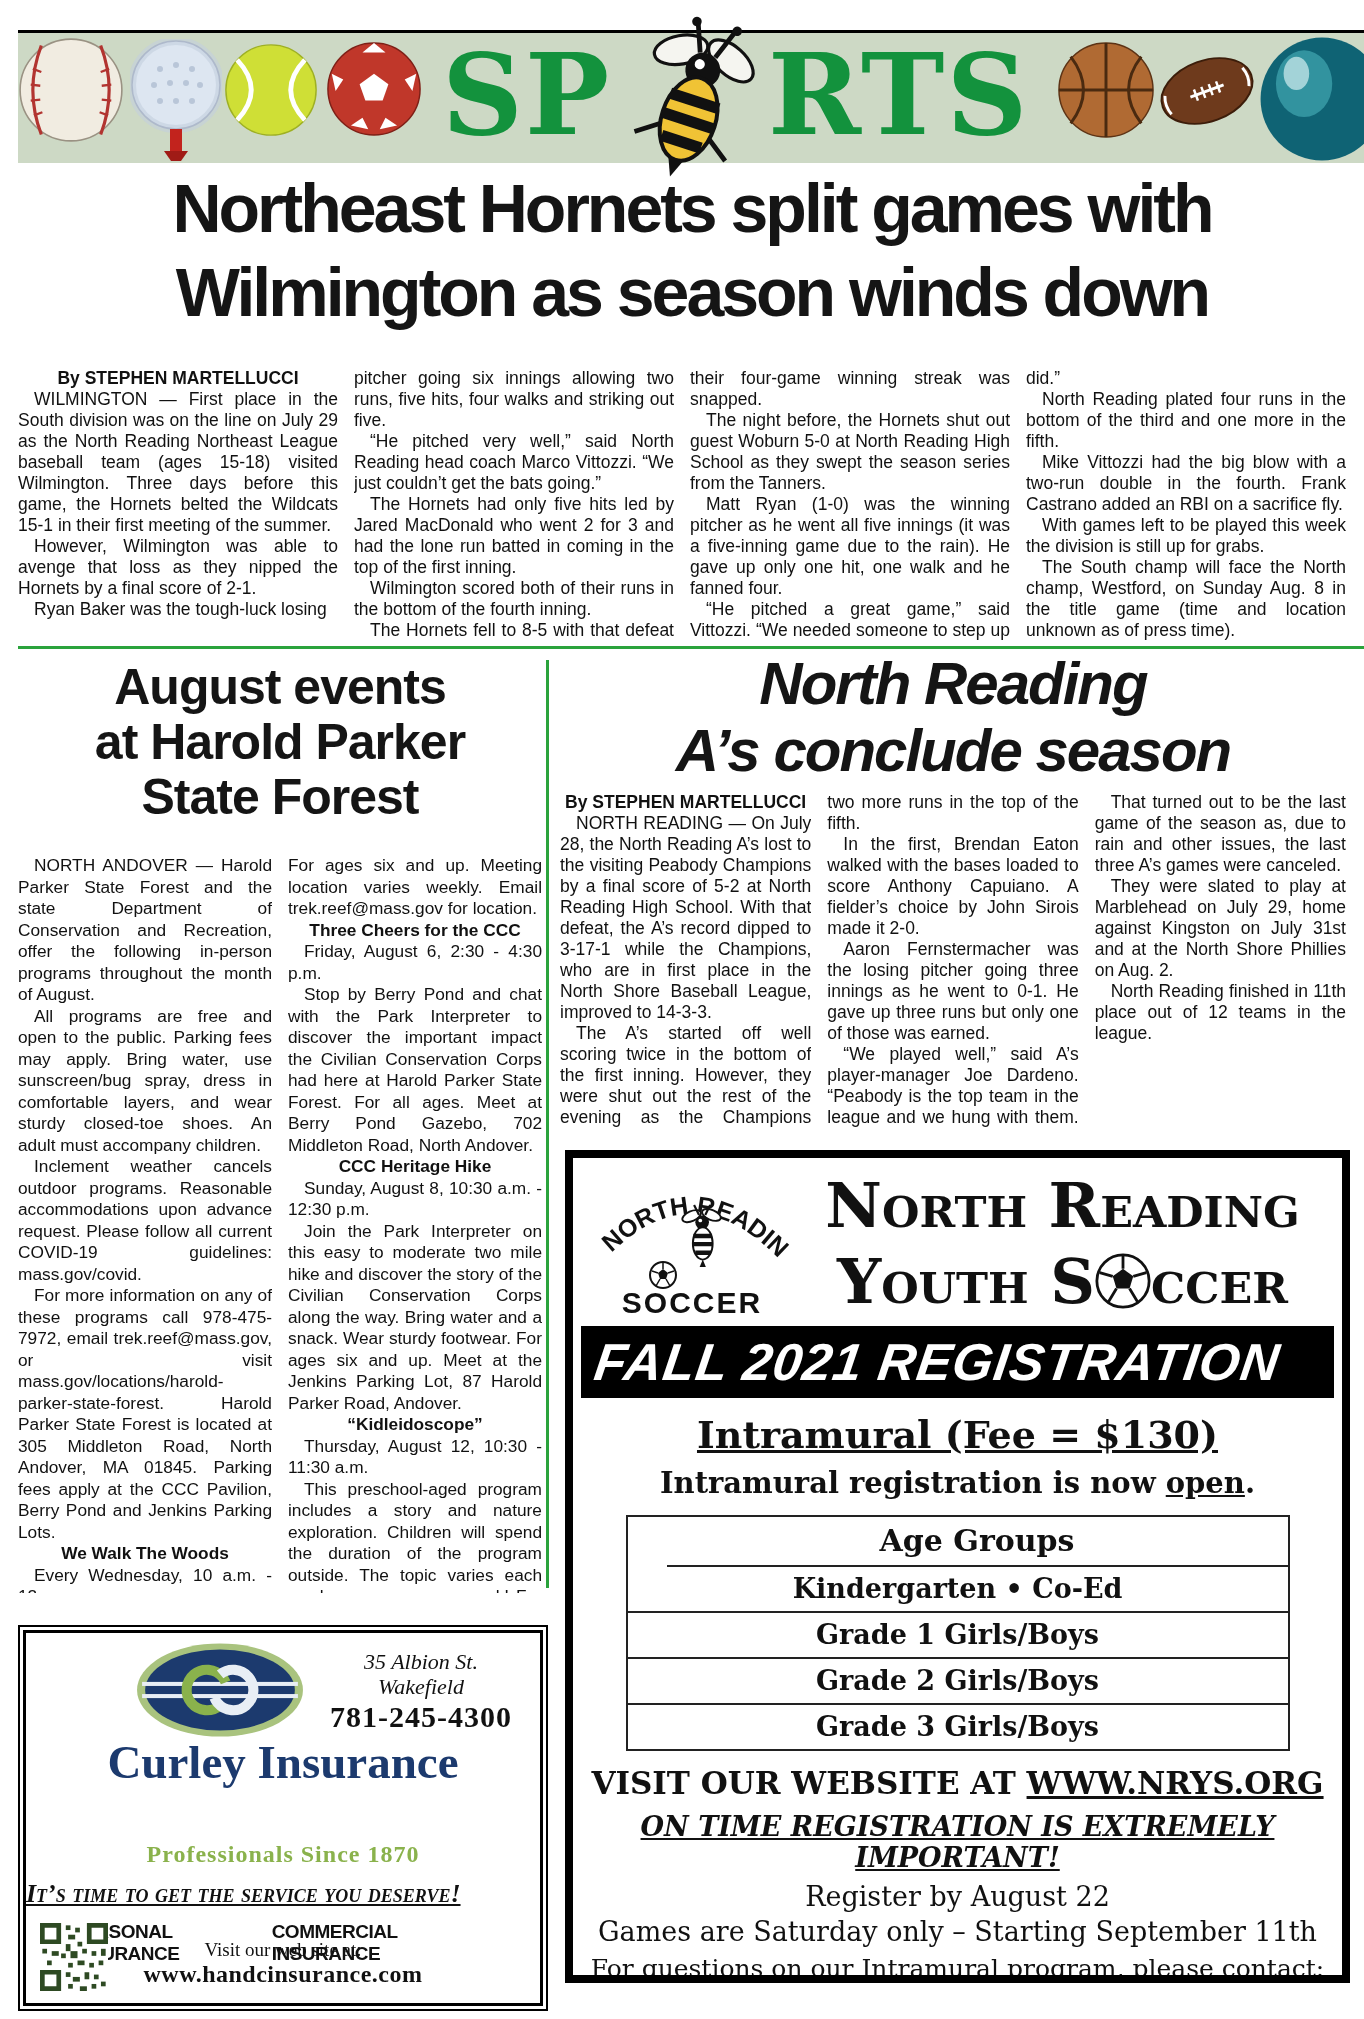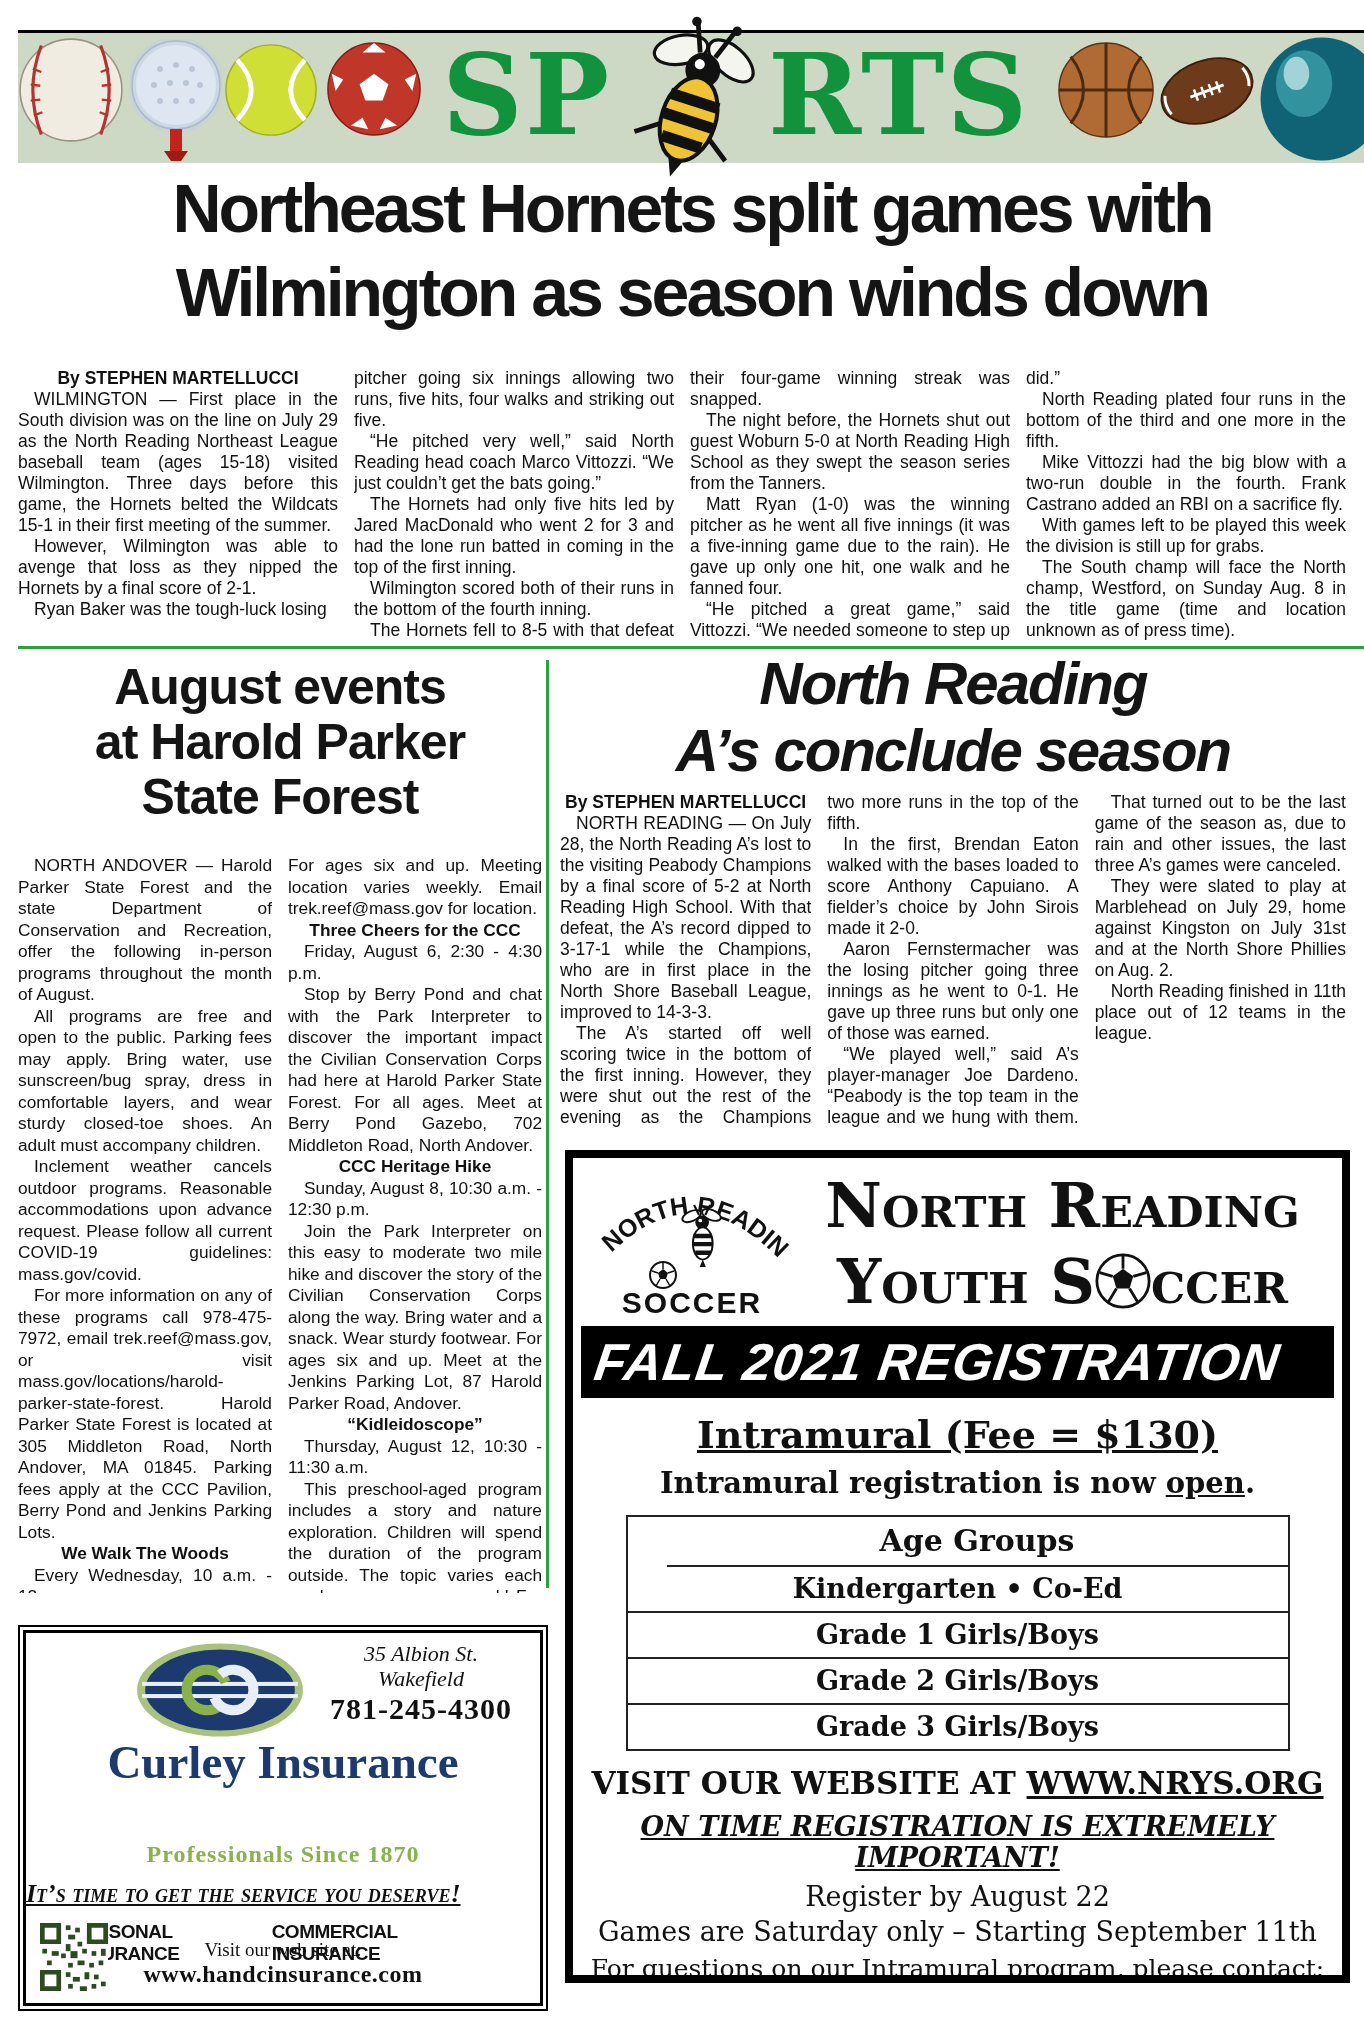--- a/index.html
+++ b/index.html
@@ -66,21 +66,21 @@
   .ad-ontime{margin-top:10px;text-align:center;font-weight:bold;font-style:italic;font-size:27px;text-decoration:underline;}
   .ad-register{margin-top:8px;text-align:center;font-size:27px;}
   .ad-games{margin-top:4px;text-align:center;font-size:27px;}
   .ad-questions{margin-top:7px;text-align:center;font-size:25px;}
 
   
   .ins-ad{position:absolute;left:18px;top:1625px;width:530px;height:386px;border:2px solid #000;
           background:#fff;box-sizing:border-box;}
   .ins-inner{position:absolute;left:3px;right:3px;top:3px;bottom:3px;border:3px solid #000;}
   .ins-logo{position:absolute;left:108px;top:6px;width:172px;height:102px;}
-  .ins-addr{position:absolute;right:14px;top:8px;width:210px;text-align:center;
+  .ins-addr{position:absolute;right:14px;top:16px;width:210px;text-align:center;
             font-family:"Liberation Serif",serif;}
   .ins-addr .a1,.ins-addr .a2{font-style:italic;font-size:22px;line-height:25px;}
   .ins-addr .ph{font-weight:bold;font-size:30px;line-height:36px;letter-spacing:1px;}
   .ins-name{position:absolute;left:0;right:0;top:104px;text-align:center;color:var(--navy);
             font-family:"Liberation Serif",serif;font-weight:bold;font-size:47px;line-height:50px;}
   .ins-tagline{position:absolute;left:0;right:0;top:208px;text-align:center;color:var(--logo_green);
                font-family:"Liberation Serif",serif;font-weight:bold;font-size:24px;letter-spacing:1px;}
   .ins-service{position:absolute;left:0;right:0;top:246px;color:#111;
                font-family:"Liberation Serif",serif;font-weight:bold;font-style:italic;
                font-variant:small-caps;font-size:26px;text-decoration:underline;}

